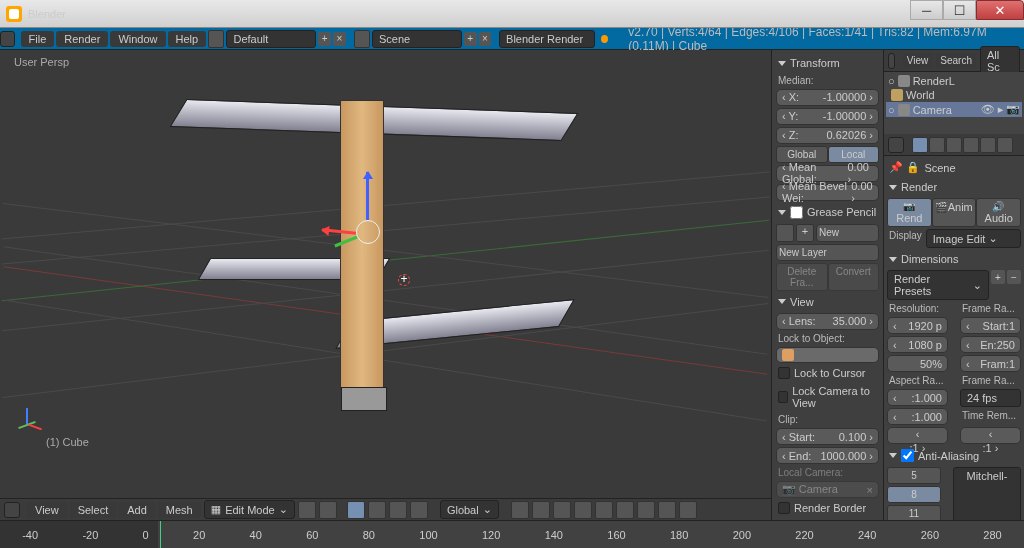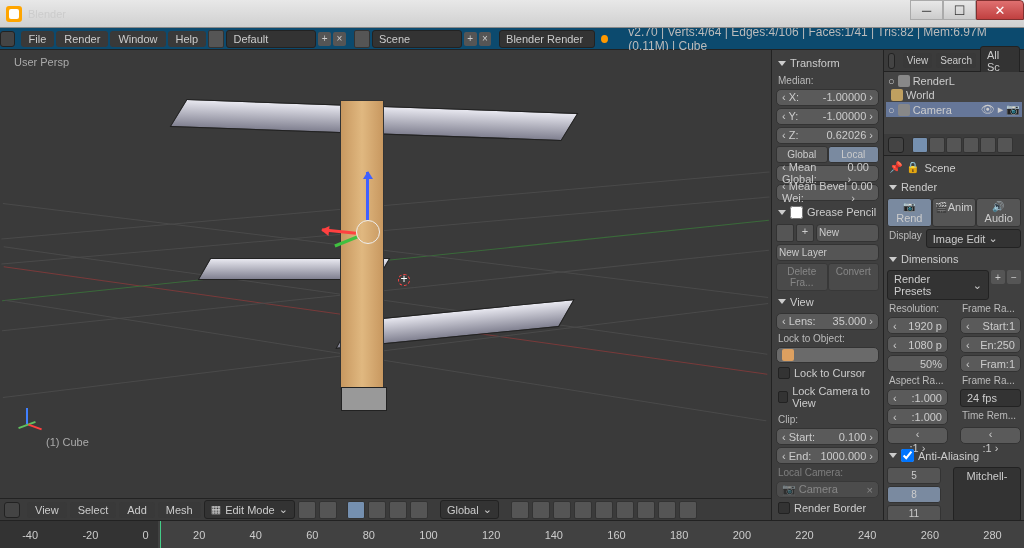--- a/index.html
+++ b/index.html
@@ -3,21 +3,21 @@
 <meta charset="utf-8">
 <style>
 *{margin:0;padding:0;box-sizing:border-box;font-family:Arial,sans-serif;font-size:11px;color:#ccc;-webkit-user-select:none;user-select:none}
 html,body{width:1024px;height:548px;overflow:hidden;background:#3b3b3b}
 .titlebar{height:28px;background:linear-gradient(#e8e8e8,#d0d0d0);border-bottom:1px solid #888;display:flex;align-items:center;color:#333;padding:0 6px;position:relative}
 .tb-icon{width:16px;height:16px;background:#ffa500;border-radius:3px;margin-right:6px;position:relative}
 .tb-icon::after{content:"";position:absolute;inset:3px;background:#fff;border-radius:2px}
 .win-btns{position:absolute;right:0;top:0;display:flex;height:20px}
 .win-btn{width:33px;height:20px;background:linear-gradient(#e8e8e8,#ccc);border:1px solid #aaa;display:flex;align-items:center;justify-content:center;font-size:13px;color:#333}
 .win-btn.close{width:48px;background:linear-gradient(#e07070,#c04040);color:#fff;border-color:#803030;border-top-right-radius:4px}
-.menubar{height:22px;background:#0c4a6e;border-bottom:1px solid #222;display:flex;align-items:center;padding:0 0;gap:2px}
+.menubar{height:22px;background:#0369a1;border-bottom:1px solid #222;display:flex;align-items:center;padding:0 0;gap:2px}
 .mb-btn{padding:2px 8px;background:#393939;border-radius:3px;font-size:11px;color:#ccc}
 .mb-icon{width:16px;height:16px;background:#444;border:1px solid #222;margin-right:4px;border-radius:3px}
 .scene-select{background:#333;border:1px solid #222;padding:2px 6px;border-radius:3px;color:#bbb;min-width:90px;display:flex;align-items:center;gap:3px}
 .x-btn{width:14px;height:14px;background:#555;font-size:10px;display:inline-flex;align-items:center;justify-content:center;border-radius:2px}
 .status{margin-left:14px;font-size:12px;color:#bbb}
 .orange-dot{width:8px;height:8px;background:#f90;border-radius:50%;display:inline-block;margin:0 4px}
 .content{display:flex;height:470px}
 .view3d{flex:1;position:relative;background:#d946ef}
 .viewport{position:absolute;inset:0;background:#3a3a3a;overflow:hidden}
 .persp-label{position:absolute;top:6px;left:14px;font-size:11px;color:#aaa}

